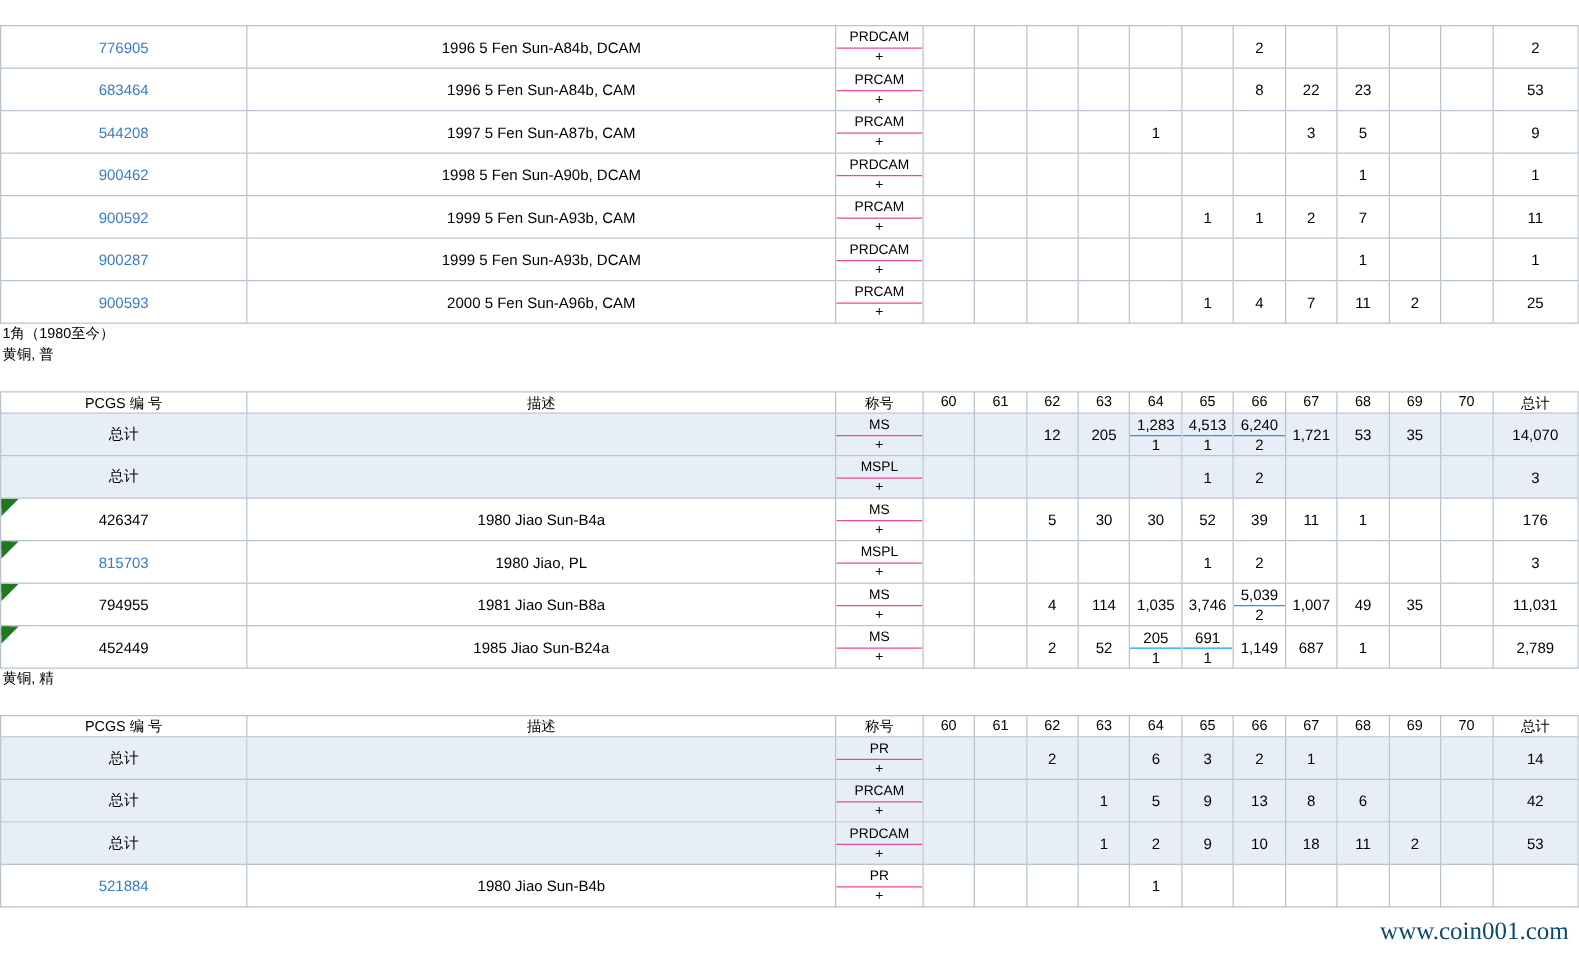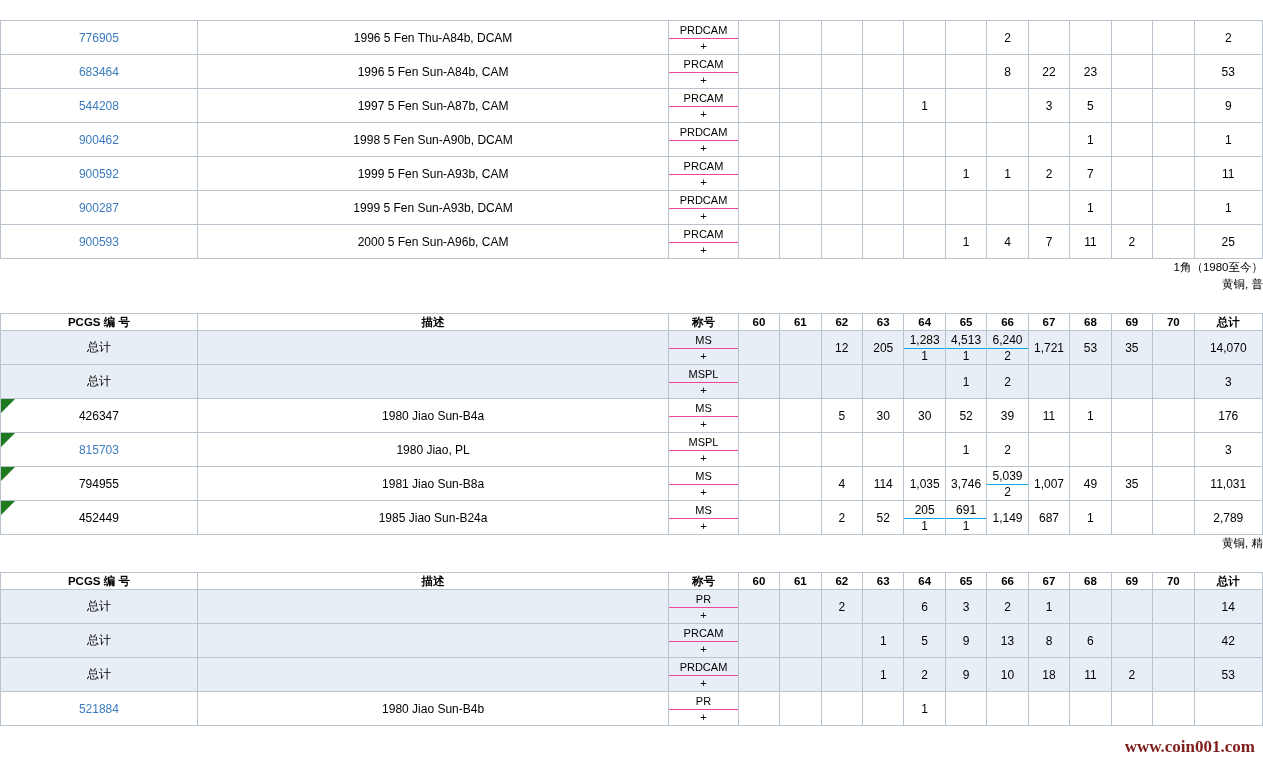--- a/index.html
+++ b/index.html
@@ -84,49 +84,49 @@
     background: #ffffff;
     font-size: 11.5px;
     height: 17px;
     border: 1px solid #b9c4cf;
   }
   tr.total-row td {
     background: #e8eef5;
   }
   .section-title {
     font-size: 11.5px;
-    text-align: right;
+    text-align: left;
     padding-left: 2px;
     height: 17px;
     line-height: 17px;
     border: none;
     color: #000;
   }
   .corner {
     position: relative;
   }
   .corner::before {
     content: "";
     position: absolute;
     left: 0; top: 0;
     border-left: 7px solid #1f7a1f;
     border-bottom: 7px solid transparent;
     border-top: 7px solid #1f7a1f;
     border-right: 7px solid transparent;
     width: 0; height: 0;
   }
-  .pcgs-head { font-size: 11.5px; font-weight: bold; }
+  .pcgs-head { font-size: 11.5px; }
   .watermark {
     position: absolute;
     right: 8px;
     bottom: 6px;
     font-family: "Liberation Serif", serif;
-    font-size: 17px;
-    font-weight: bold;
-    color: #7f1d1d;
+    font-size: 20px;
+    font-weight: normal;
+    color: #0c4a6e;
     letter-spacing: 0px;
     pointer-events: none;
   }
 </style>
 </head>
 <body>
 
 <div id="root">
     <table class="grid">
       <colgroup>
@@ -142,21 +142,21 @@
         <col class="c-g">
         <col class="c-g">
         <col class="c-g">
         <col class="c-g">
         <col class="c-g">
         <col class="c-tot">
       </colgroup>
       <tbody>
         <tr>
           <td><a class="id-link" href="#">776905</a></td>
-          <td class="desc">1996 5 Fen Thu-A84b, DCAM</td>
+          <td class="desc">1996 5 Fen Sun-A84b, DCAM</td>
           <td class="desig-cell">
             <span class="desig-top">PRDCAM</span>
             <span class="desig-bot">+</span>
           </td>
           <td class="num"></td>
           <td class="num"></td>
           <td class="num"></td>
           <td class="num"></td>
           <td class="num"></td>
           <td class="num"></td>

